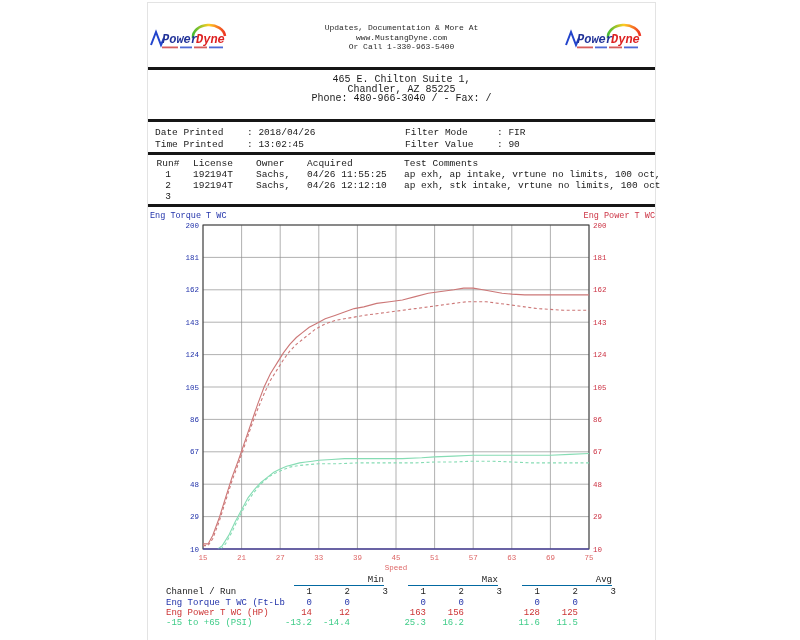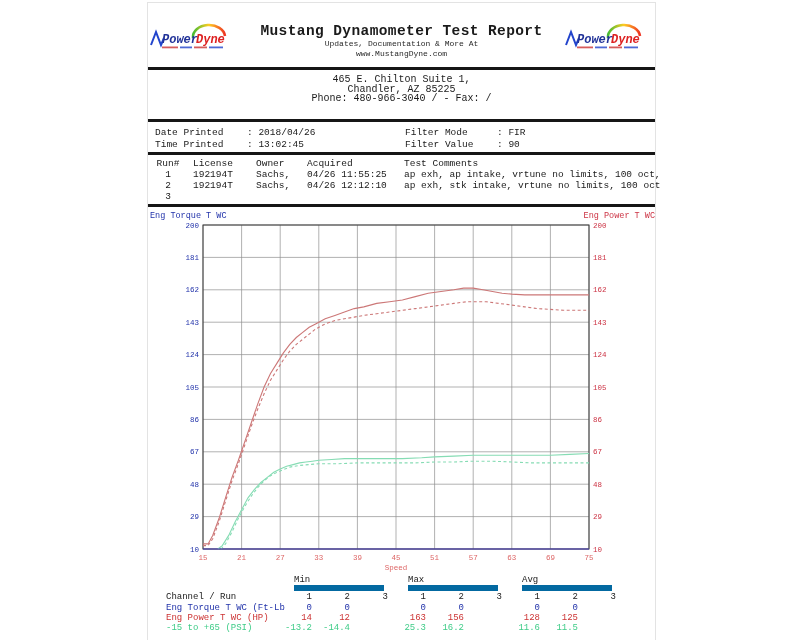--- a/index.html
+++ b/index.html
@@ -23,21 +23,21 @@
   .chart-sec{position:relative;height:368px}
   #chart{position:absolute;left:0;top:0}
   #chart text{font-family:"Liberation Mono","DejaVu Sans Mono",monospace}
   .tl-left{fill:#2233aa;font-size:8.5px}
   .tl-right{fill:#cc3344;font-size:8.5px}
   .tk-l{fill:#2233aa;font-size:7.5px}
   .tk-r{fill:#cc3344;font-size:7.5px}
   .tk-x{fill:#dd6666;font-size:7.5px}
   .stats{font-size:9px;line-height:10.3px}
   .stats-grid{display:grid;grid-template-columns:130px repeat(9,38px)}
-  .grp{grid-column:span 3;text-align:left;border-bottom:6px solid #0369a1;margin:0 8px 1px 16px}
+  .grp{grid-column:span 3;text-align:right;border-bottom:1px solid #0369a1;margin:0 8px 1px 16px}
   .slabel{padding-left:18px;white-space:nowrap}
   .sval{text-align:right;padding-right:4px;white-space:nowrap}
   .c-black{color:#1a1a1a}.c-blue{color:#2233aa}.c-red{color:#cc3333}.c-green{color:#3fcc88}
 </style>
 </head>
 <body>
 
 <div class="page">
 
   <div class="hdr">
@@ -52,23 +52,23 @@
       <path d="M 45 15 A 16 12 0 0 1 77 13" fill="none" stroke="url(#rg)" stroke-width="2.6"></path>
       <polyline points="3,22 8,9 13,22 16,15" fill="none" stroke="#2244cc" stroke-width="2"></polyline>
       <text x="14" y="20" font-size="12" font-weight="bold" font-style="italic" fill="#223399">Power</text>
       <text x="48" y="20" font-size="12" font-weight="bold" font-style="italic" fill="#dd2222">Dyne</text>
       <rect x="14" y="23.5" width="16" height="1.8" fill="#cc3333" opacity=".8"></rect>
         <rect x="32" y="23.5" width="12" height="1.8" fill="#2244cc" opacity=".8"></rect>
         <rect x="46" y="23.5" width="13" height="1.8" fill="#cc3333" opacity=".8"></rect>
         <rect x="61" y="23.5" width="14" height="1.8" fill="#2244cc" opacity=".8"></rect>
     </svg>
     <div class="hdr-center">
-      <div class="title">Mustang Dynamometer Test Report</div>
       <div class="sub">Updates, Documentation &amp; More At</div>
       <div class="sub">www.MustangDyne.com</div>
+      <div class="sub">Or Call 1-330-963-5400</div>
     </div>
     <svg class="logo" viewBox="0 0 92 30">
       <path d="M 45 15 A 16 12 0 0 1 77 13" fill="none" stroke="url(#rg)" stroke-width="2.6"></path>
       <polyline points="3,22 8,9 13,22 16,15" fill="none" stroke="#2244cc" stroke-width="2"></polyline>
       <text x="14" y="20" font-size="12" font-weight="bold" font-style="italic" fill="#223399">Power</text>
       <text x="48" y="20" font-size="12" font-weight="bold" font-style="italic" fill="#dd2222">Dyne</text>
       <rect x="14" y="23.5" width="16" height="1.8" fill="#cc3333" opacity=".8"></rect>
         <rect x="32" y="23.5" width="12" height="1.8" fill="#2244cc" opacity=".8"></rect>
         <rect x="46" y="23.5" width="13" height="1.8" fill="#cc3333" opacity=".8"></rect>
         <rect x="61" y="23.5" width="14" height="1.8" fill="#2244cc" opacity=".8"></rect>

